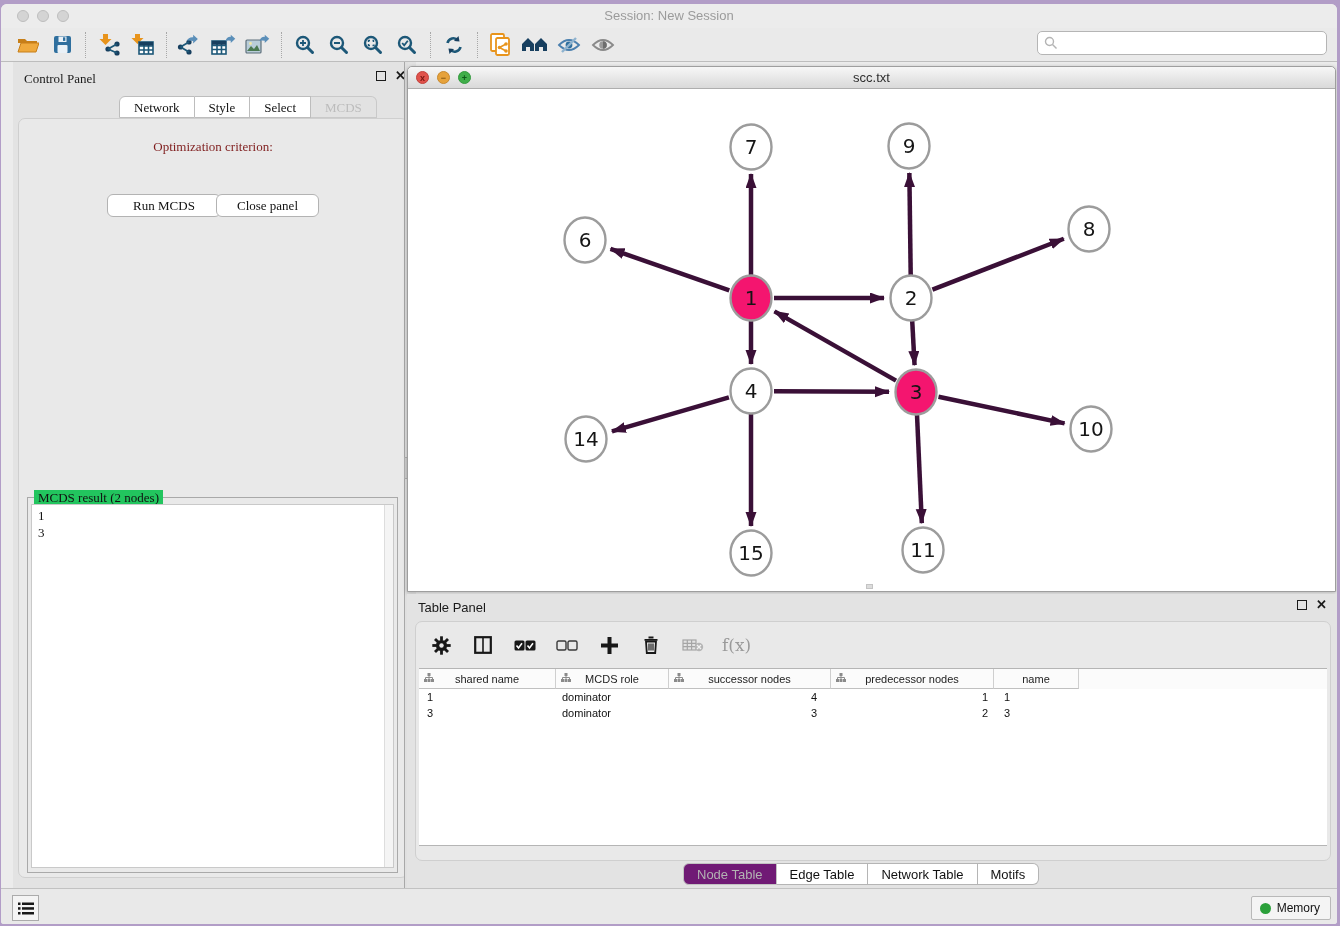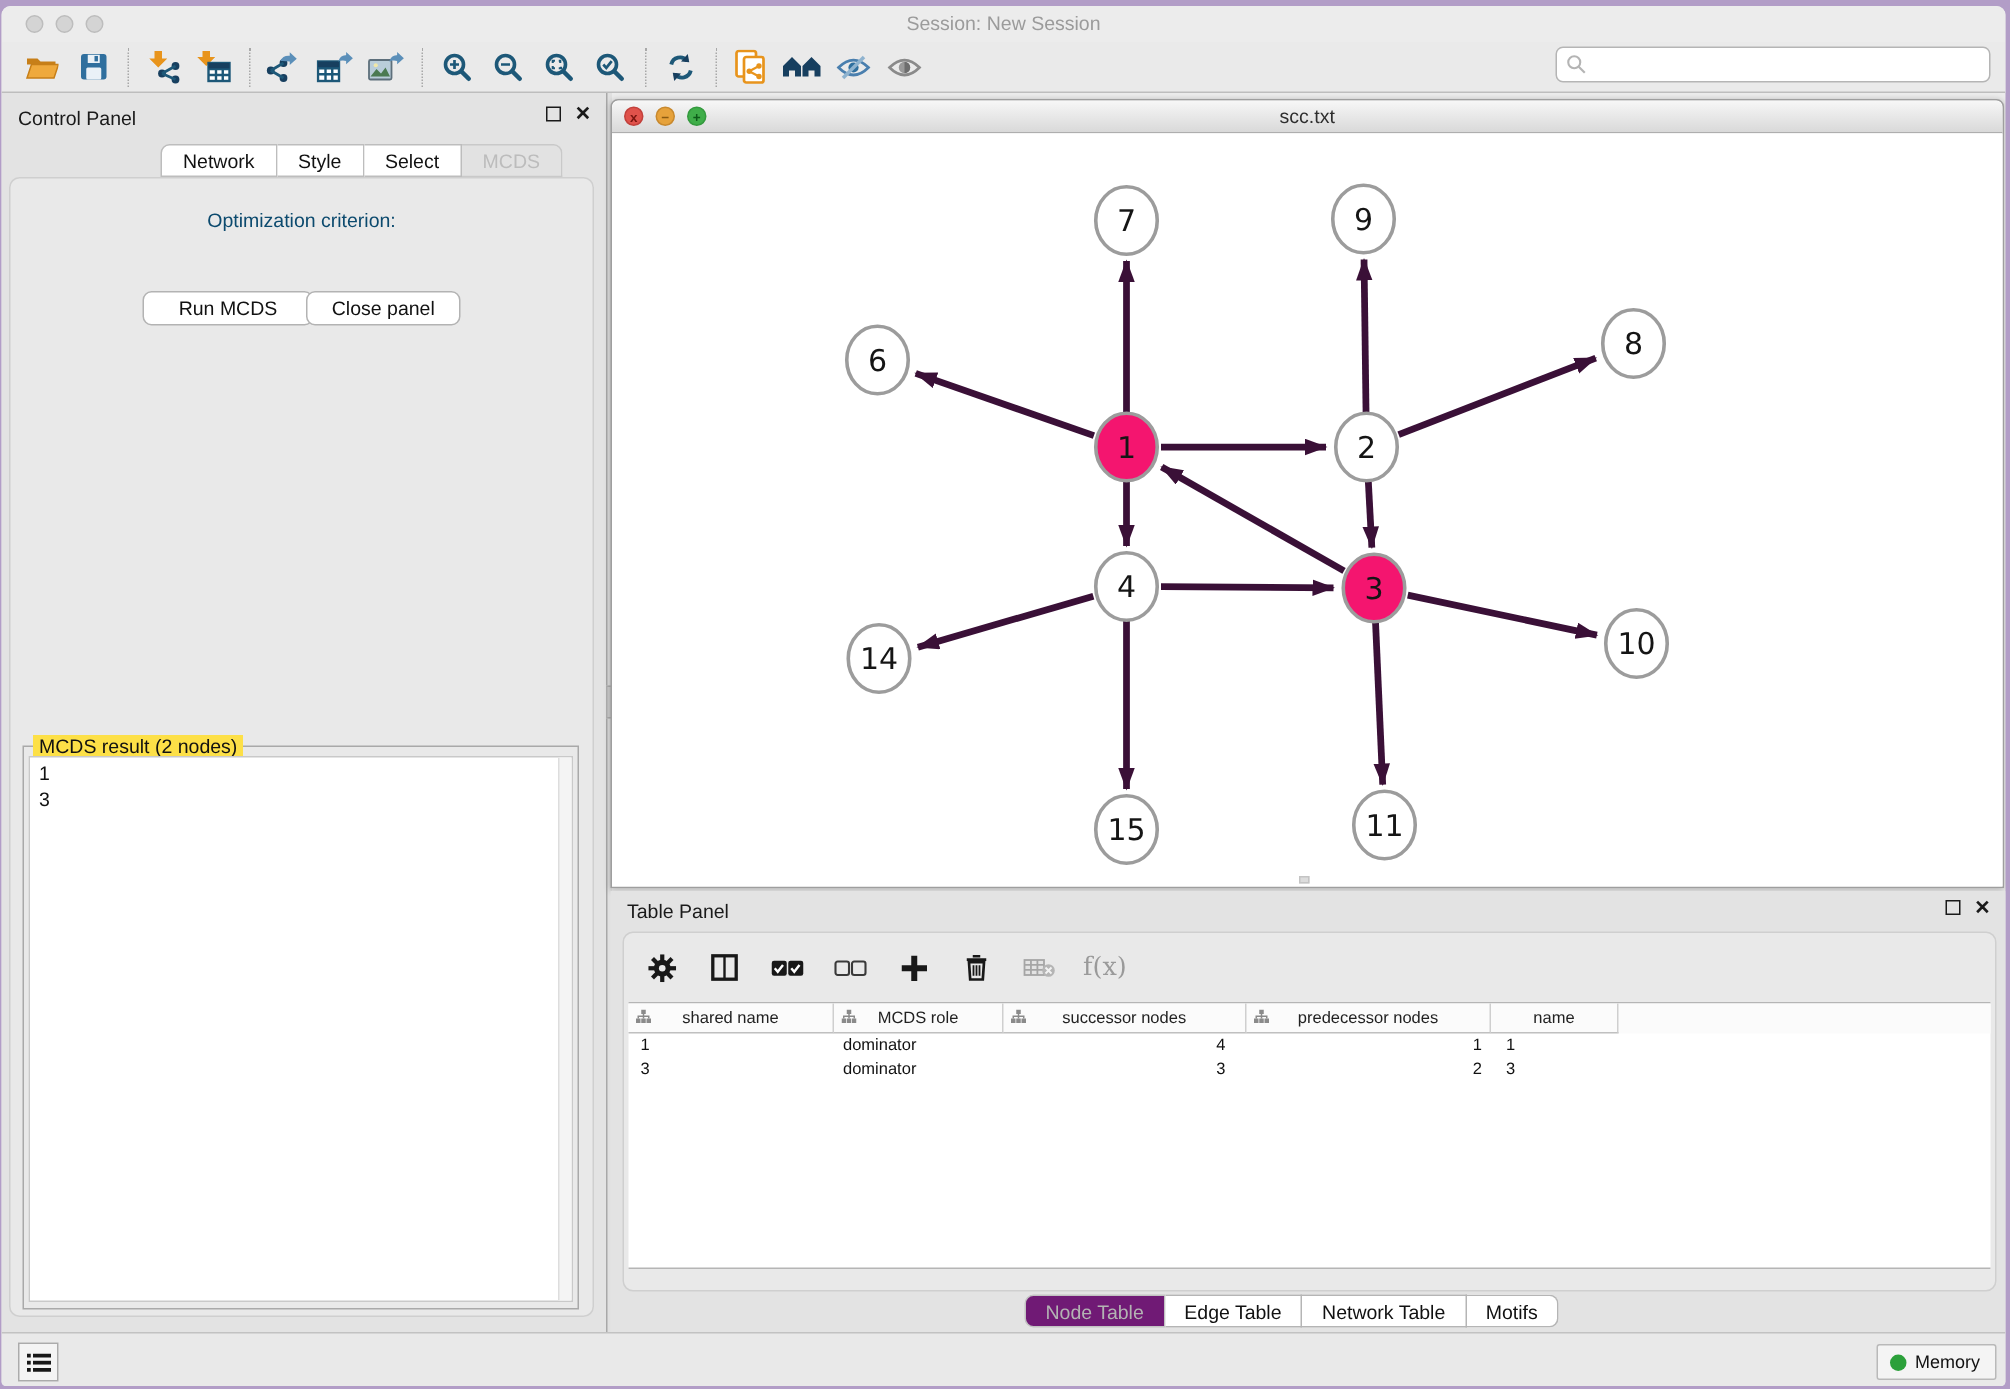--- a/index.html
+++ b/index.html
@@ -20,52 +20,52 @@
             border-bottom:1px solid #bdbdbd; display:flex; align-items:center; padding-left:10px; }
   .tbtn { width:34px; height:28px; display:flex; align-items:center; justify-content:center; }
   .tbtn svg { display:block; }
   .tsep { width:1px; height:26px; margin:0 6px; border-left:1px dotted #a8a8a8; }
   .search-wrap { position:absolute; right:10px; top:3px; width:290px; height:24px; background:#fff;
             border:1px solid #b5b5b5; border-radius:5px; display:flex; align-items:center; padding-left:6px; }
   .search-wrap svg { opacity:.55; }
   .search-input { border:none; outline:none; flex:1; height:20px; font-size:13px; background:transparent; }
 
   
-  .cpanel { position:absolute; left:0; top:58px; width:403px; height:826px; background:#e3e3e3; }
+  .cpanel { position:absolute; left:12px; top:58px; width:403px; height:826px; background:#e3e3e3;font-family:Liberation Serif, serif; }
   .panel-header { position:absolute; left:0; top:0; width:100%; height:32px; }
   .panel-header .ph-title { position:absolute; left:11px; top:9px; font-size:13px; color:#1a1a1a; }
   .ph-btns { position:absolute; right:10px; top:9px; display:flex; gap:9px; align-items:center; }
   .ph-max { width:10px; height:10px; border:1.6px solid #1a1a1a; }
   .ph-close { font-size:13px; font-weight:bold; color:#1a1a1a; line-height:10px; }
 
   .cp-tabs { position:absolute; left:74px; top:34px; display:flex; }
   .cp-tab { height:22px; padding:0 14px; font-size:13px; line-height:21px; background:#fff;
             border:1px solid #bdbdbd; border-left:none; color:#111; }
   .cp-tab:first-child { border-left:1px solid #bdbdbd; border-radius:6px 0 0 0;margin-left:32px; }
   .cp-tab.last { border-radius:0 6px 0 0; }
   .cp-tab.active { background:#e2e2e2; color:#bcbcbc; border-color:#c9c9c9; }
 
   .cp-body { position:absolute; left:5px; top:56px; width:390px; height:760px; background:#e9e9e9;
             border:1px solid #cfcfcf; border-radius:7px; }
-  .opt-label { position:absolute; left:0; top:20px; width:100%; text-align:center; font-size:13px; color:#0c4a6e; }
+  .opt-label { position:absolute; left:0; top:20px; width:100%; text-align:center; font-size:13px; color:#7f1d1d; }
   .cp-select { position:absolute; left:39px; top:42px; width:310px; height:23px; background:#fff;
             border:1px solid #adadad; border-radius:5px; font-size:13px; color:#111;
             display:flex; align-items:center; padding-left:10px; }
   .chevrons { position:absolute; right:7px; top:4px; display:flex; flex-direction:column; gap:2px; }
   .chevrons i { width:0; height:0; border-left:4px solid transparent; border-right:4px solid transparent; }
   .chev-up { border-bottom:5px solid #444; }
   .chev-dn { border-top:5px solid #444; }
   .cp-btn { position:absolute; top:75px; height:23px; background:#fff; border:1px solid #b3b3b3;
             border-radius:6px; font-size:13px; color:#111; text-align:center; line-height:21px; }
   .btn-run { left:88px; width:114px; }
   .btn-close { left:197px; width:103px; }
 
   .result-box { position:absolute; left:8px; top:378px; width:371px; height:376px;
             border:1px solid #a9a9a9; }
-  .result-title { position:absolute; left:6px; top:-8px; background:#fde047; padding:0 4px;
+  .result-title { position:absolute; left:6px; top:-8px; background:#22c55e; padding:0 4px;
             font-size:13px; color:#111; }
   .result-area { position:absolute; left:3px; top:6px; right:3px; bottom:4px; background:#fff;
             border:1px solid #c9c9c9; font-size:13px; color:#111; padding:2px 0 0 6px; line-height:17px; }
   .result-scroll { position:absolute; right:0; top:0; bottom:0; width:9px; background:#f4f4f4;
             border-left:1px solid #ddd; }
 
   
   .vsplit { position:absolute; left:403px; top:58px; width:4px; height:826px; background:#e0e0e0;
             border-left:1px solid #a8a8a8; }
   .vsplit .grip { position:absolute; left:-1px; top:395px; width:5px; height:22px; background:#d0d0d0;

